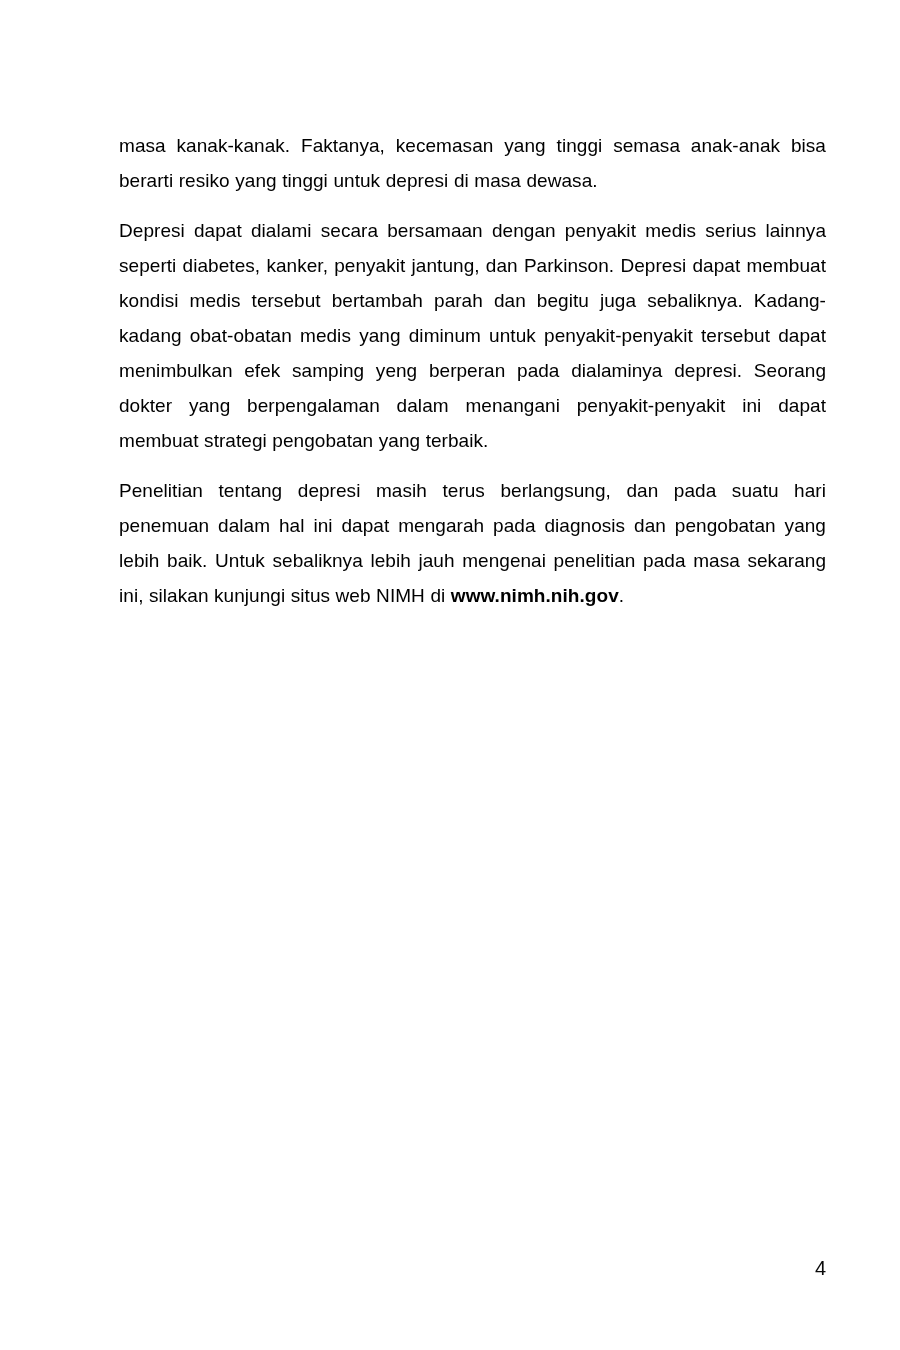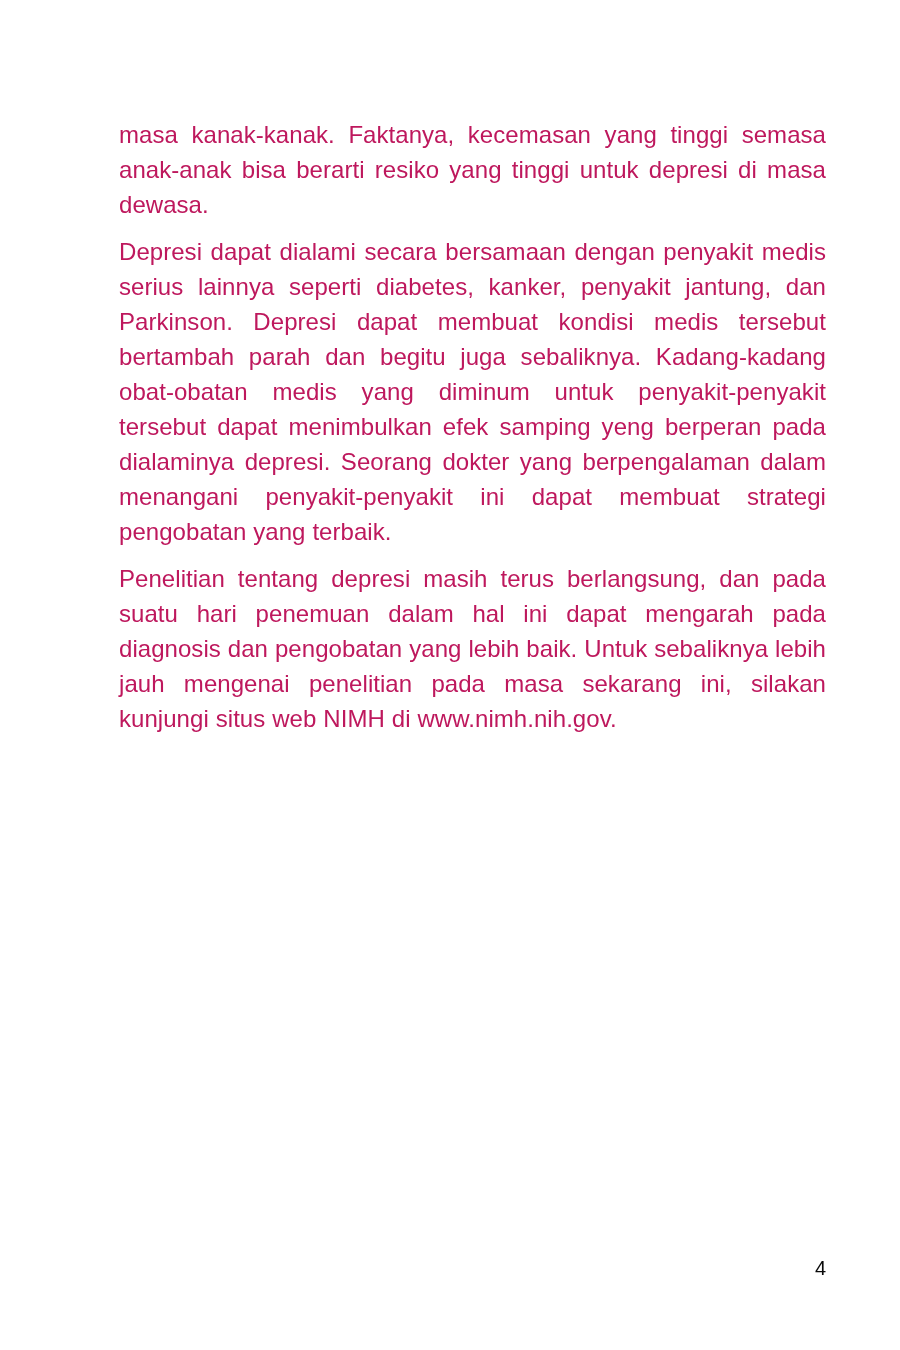--- a/index.html
+++ b/index.html
@@ -21,37 +21,37 @@
   }
 
   .text-column {
     position: absolute;
     left: 119px;
     top: 113px;
     width: 707px;
   }
 
   .para {
-    margin: 4px 0 12px 0;
-    font-size: 24px;
+    margin: 15px 0 12px 0;
+    font-size: 19px;
     line-height: 35px;
     text-align: justify;
     text-justify: inter-word;
     letter-spacing: 0.05px;
     word-spacing: 0.2px;
-    color: #be185d;
+    color: #000000;
   }
 
   .para:last-child {
     margin-bottom: 0;
   }
 
   
   .para .url {
-    font-weight: normal;
+    font-weight: bold;
   }
 
   .page-number {
     position: absolute;
     right: 74px;
     top: 1256px;
     font-size: 20px;
     line-height: 24px;
     color: #0a0a0a;
     text-align: right;

